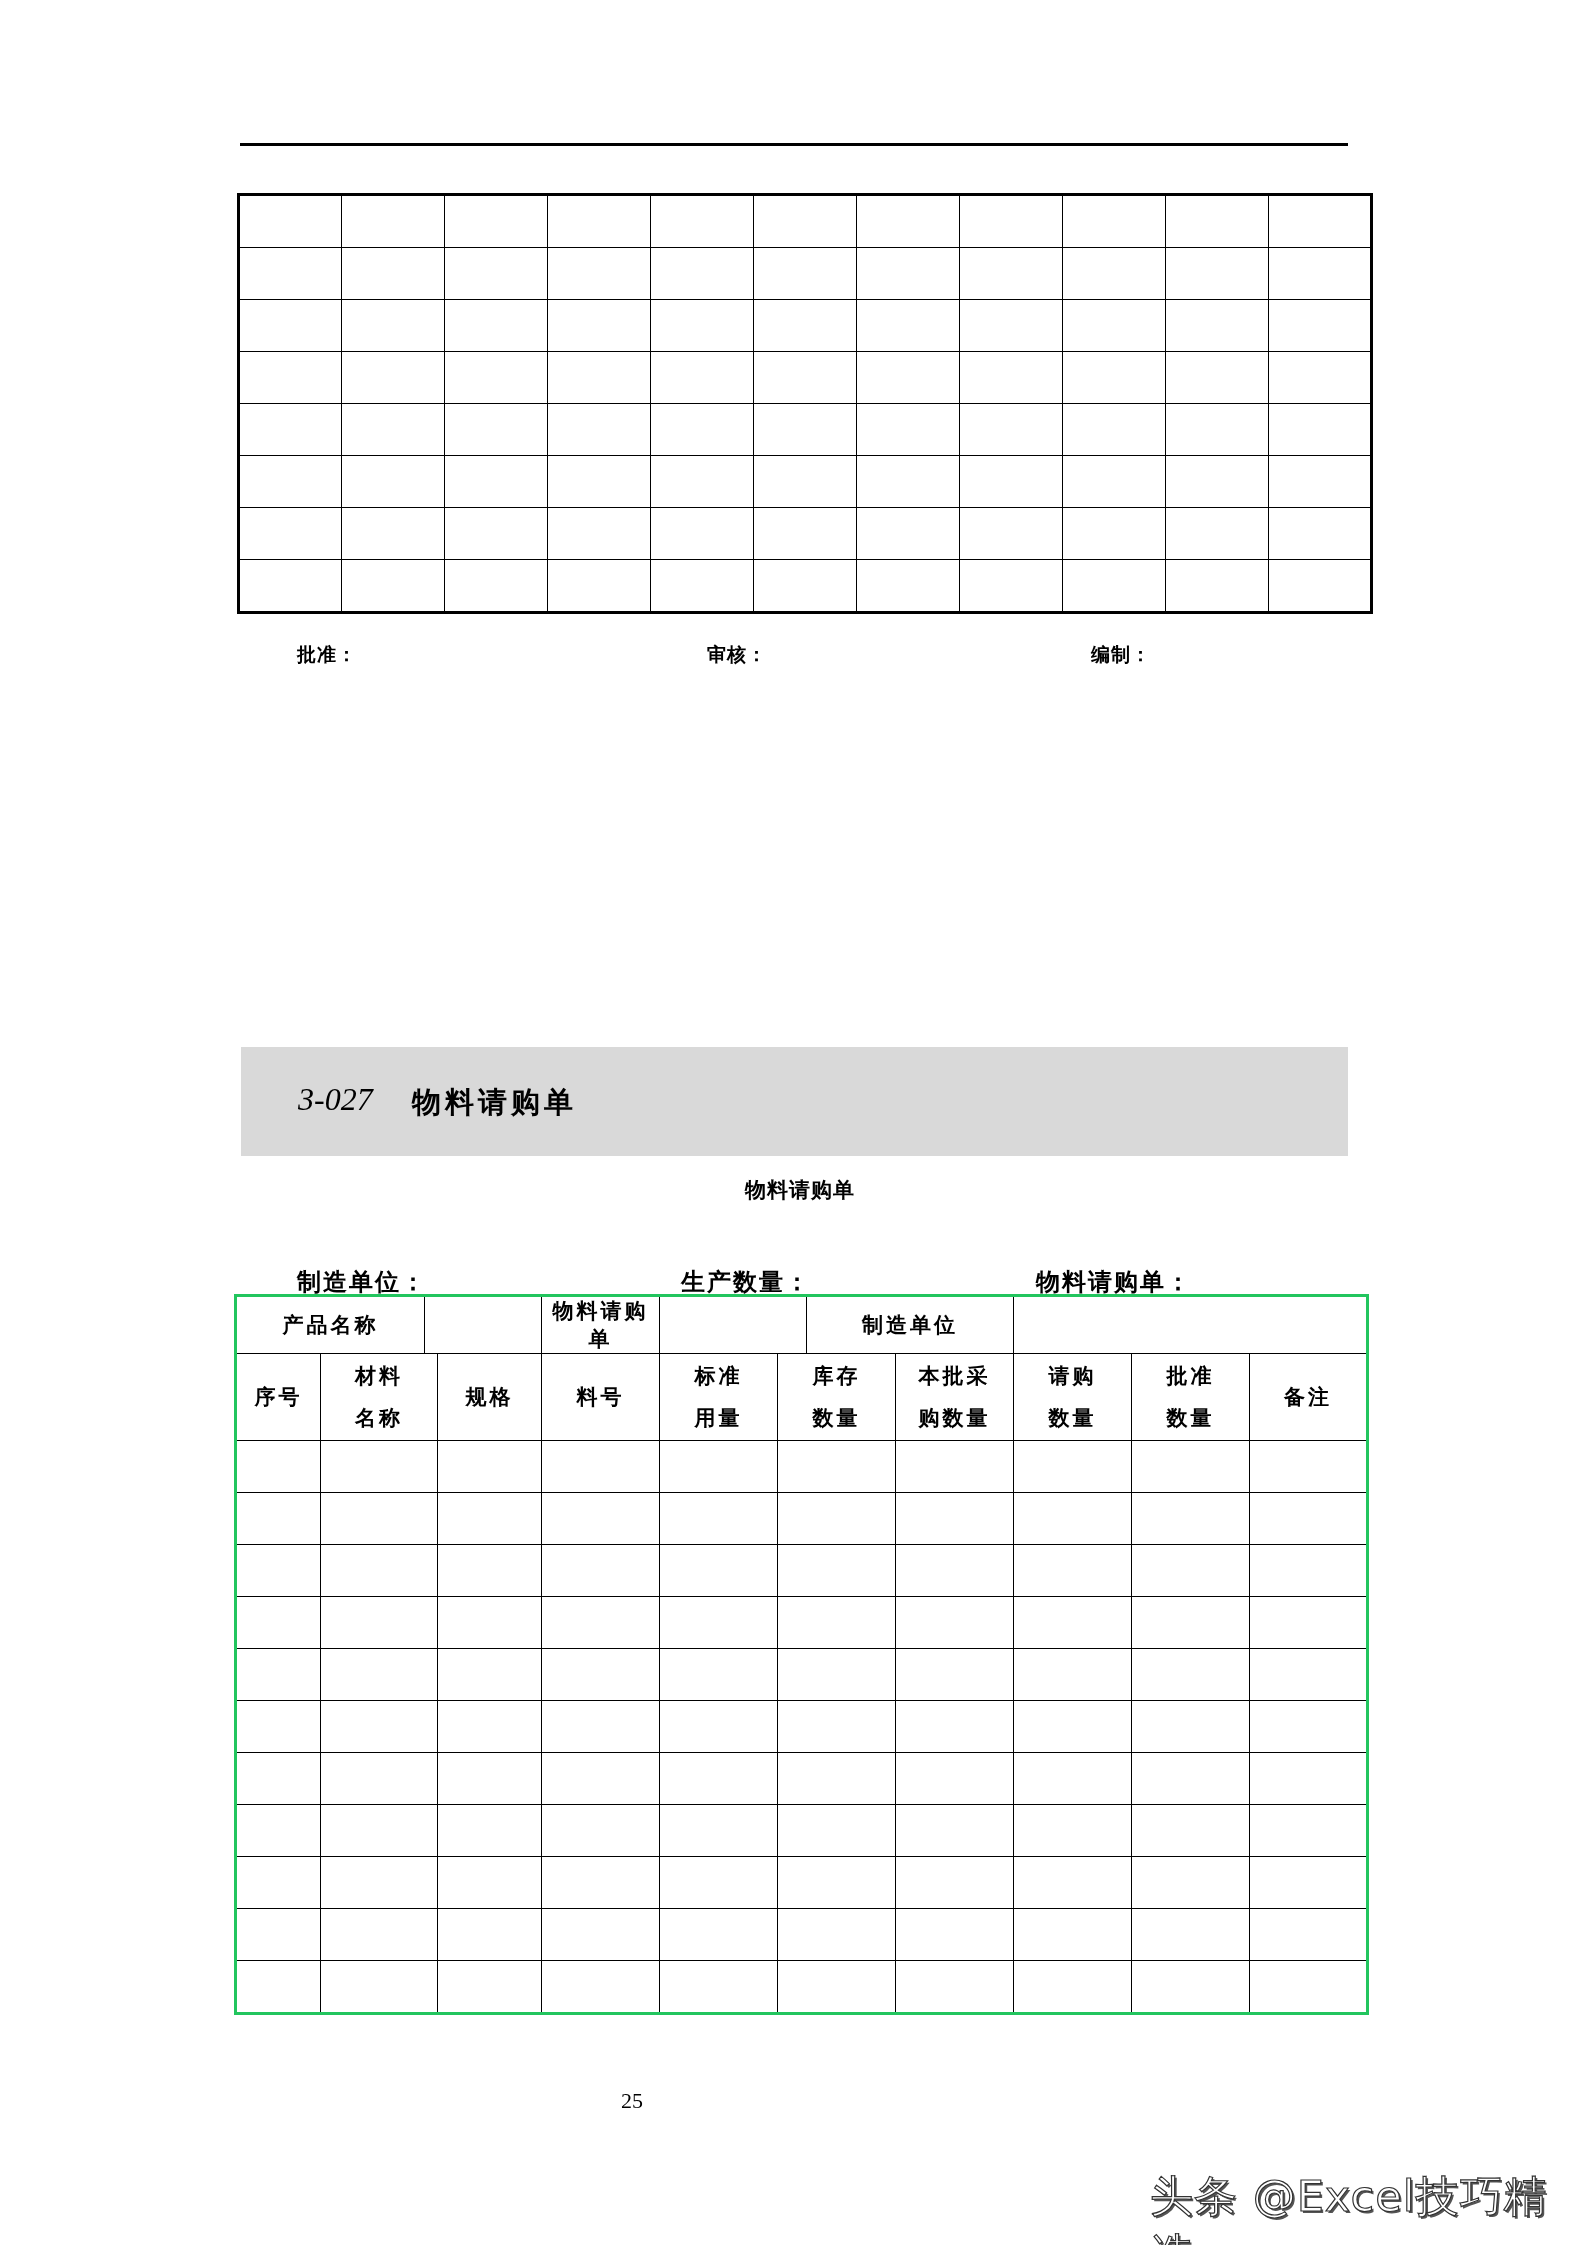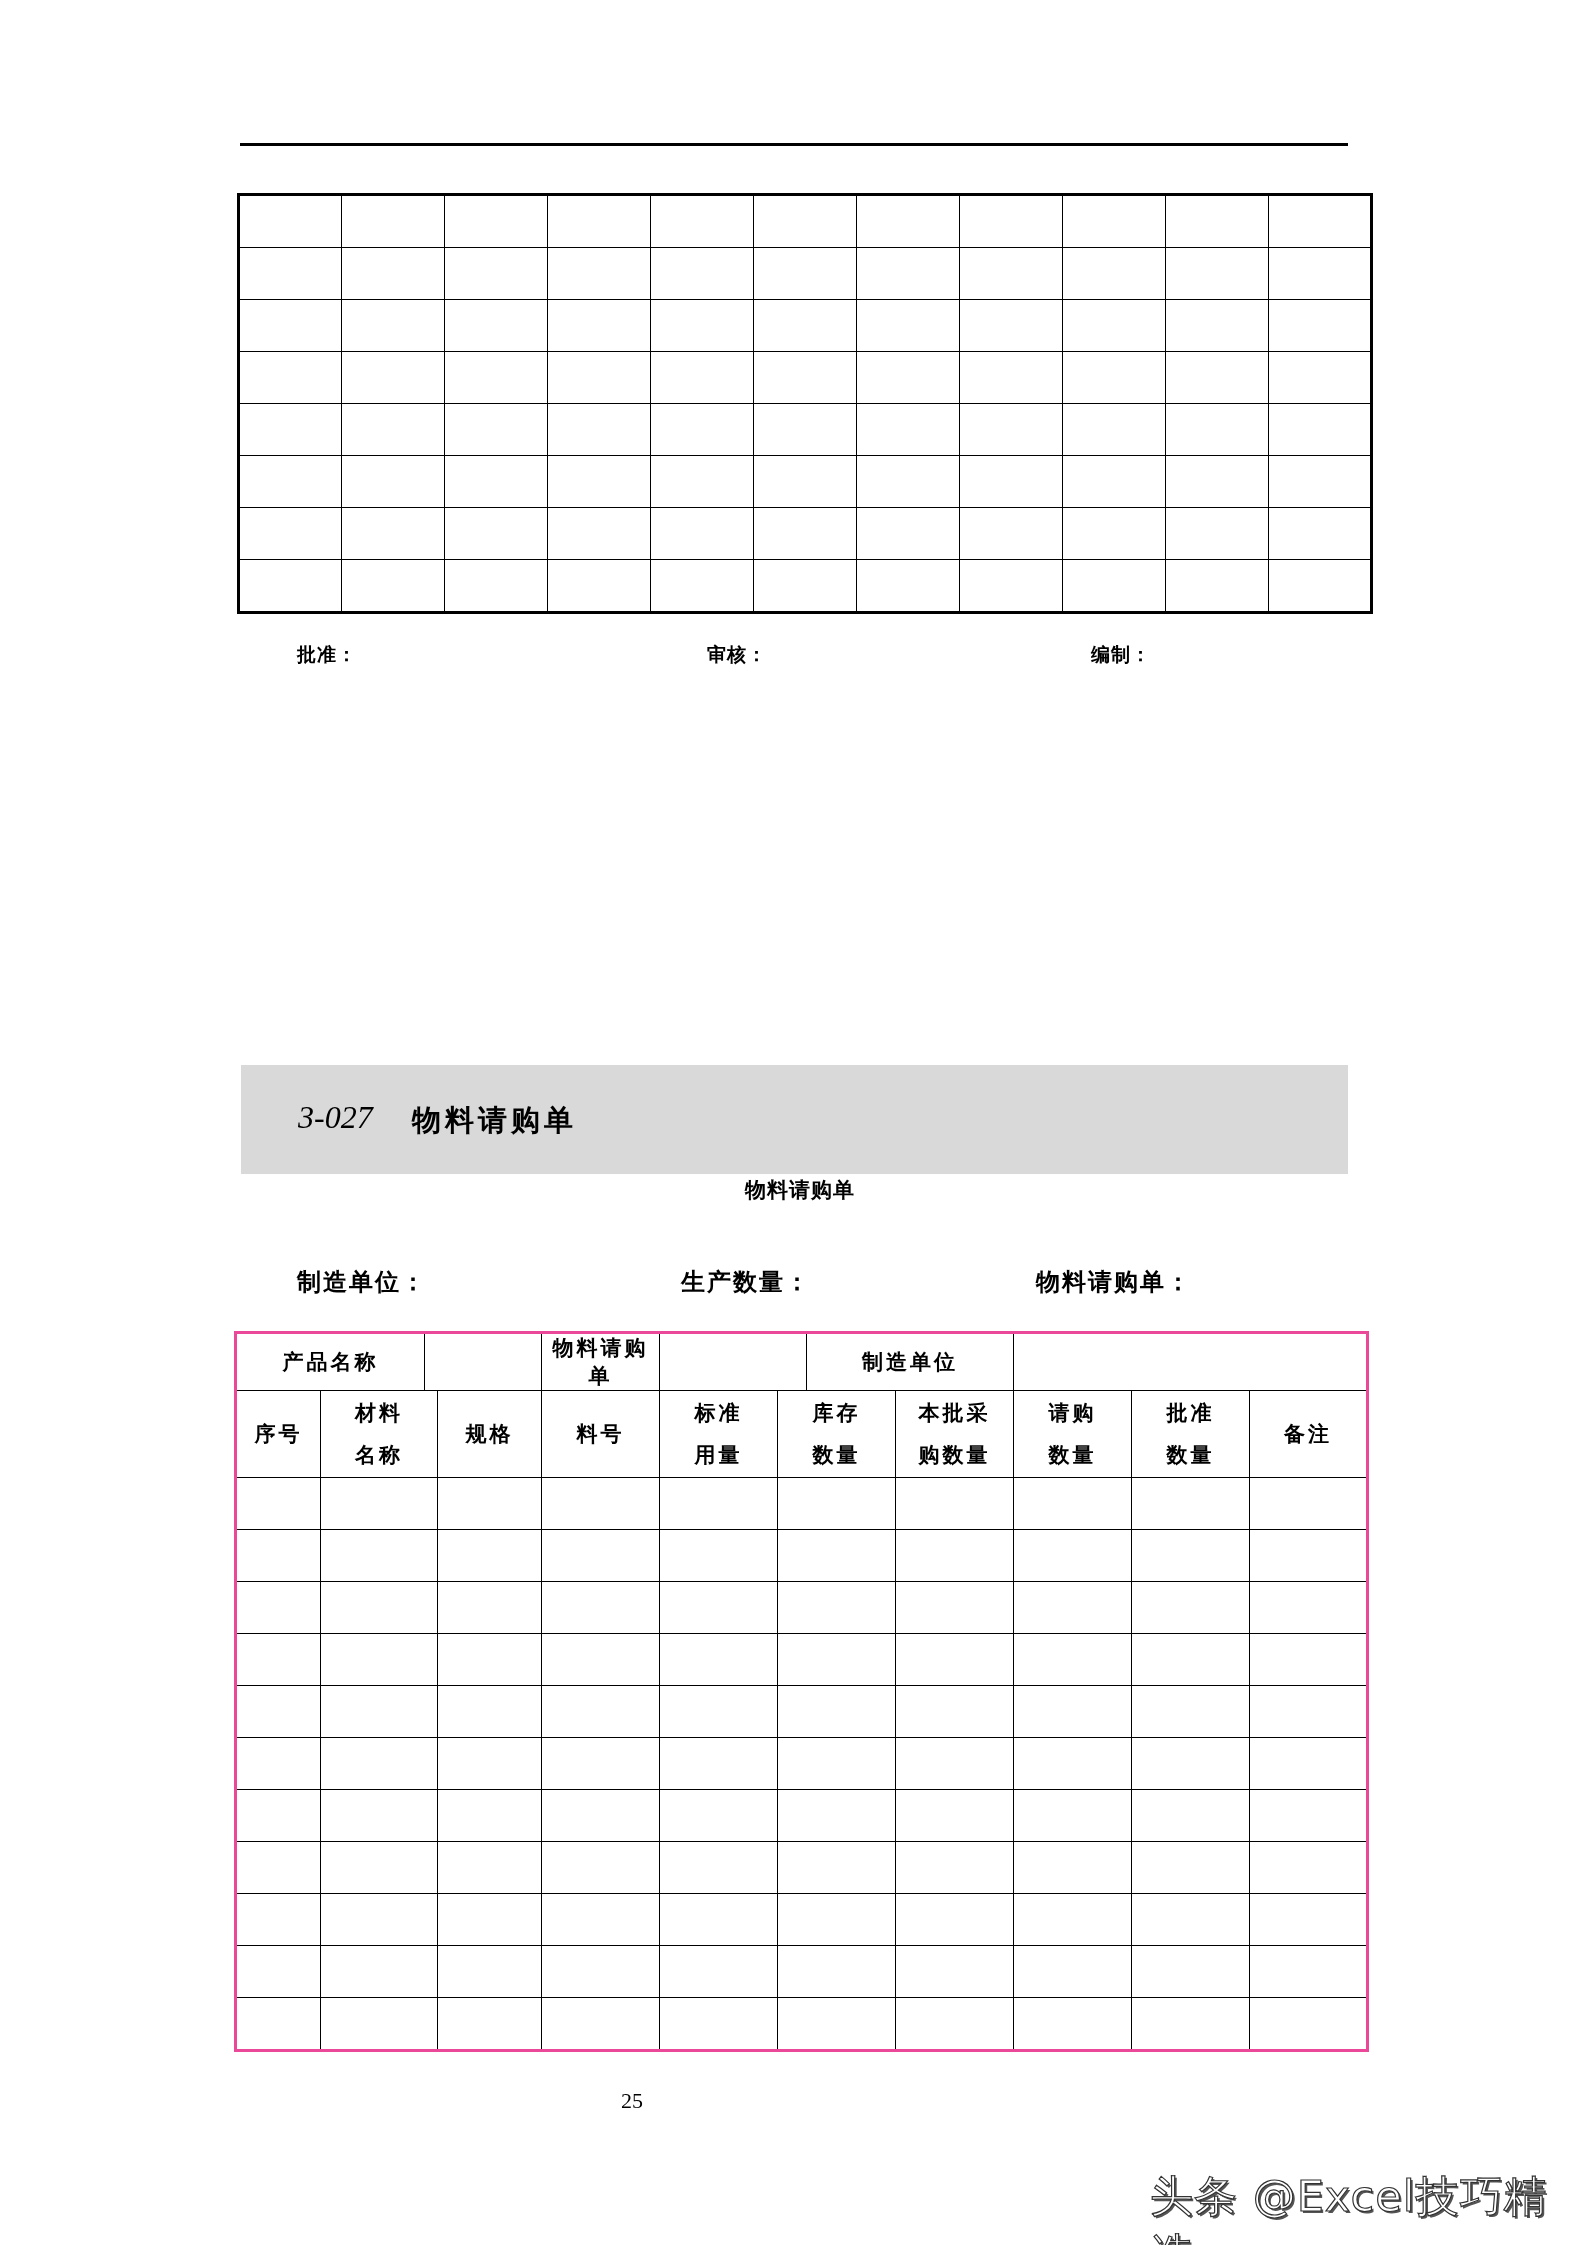--- a/index.html
+++ b/index.html
@@ -39,21 +39,20 @@
     .sig-label {
       top: 642px;
       font-size: 19px;
       font-weight: bold;
       letter-spacing: 1px;
     }
 
     .banner {
       left: 241px; top: 1047px; width: 1107px; height: 109px;
       background: #d9d9d9;
-      margin-top: 18px;
     }
     .banner-code {
       position: absolute; left: 57px; top: 34px;
       font-family: "Liberation Serif", serif;
       font-style: italic;
       font-size: 32px;
     }
     .banner-title {
       position: absolute; left: 171px; top: 36px;
       font-size: 29px;
@@ -71,22 +70,22 @@
       box-sizing: border-box;
     }
     .info-label {
       top: 1266px;
       font-size: 24px;
       font-weight: bold;
       letter-spacing: 2px;
     }
 
     #form-table {
-      left: 234px; top: 1331px; width: 934px;
-      border: 3px solid #ec4899;
+      left: 234px; top: 1294px; width: 934px;
+      border: 3px solid #22c55e;
     }
     #form-table td {
       border: 1.5px solid #000;
       padding: 0;
       text-align: center;
       vertical-align: middle;
       font-size: 21px;
       font-weight: bold;
       letter-spacing: 3px;
     }

